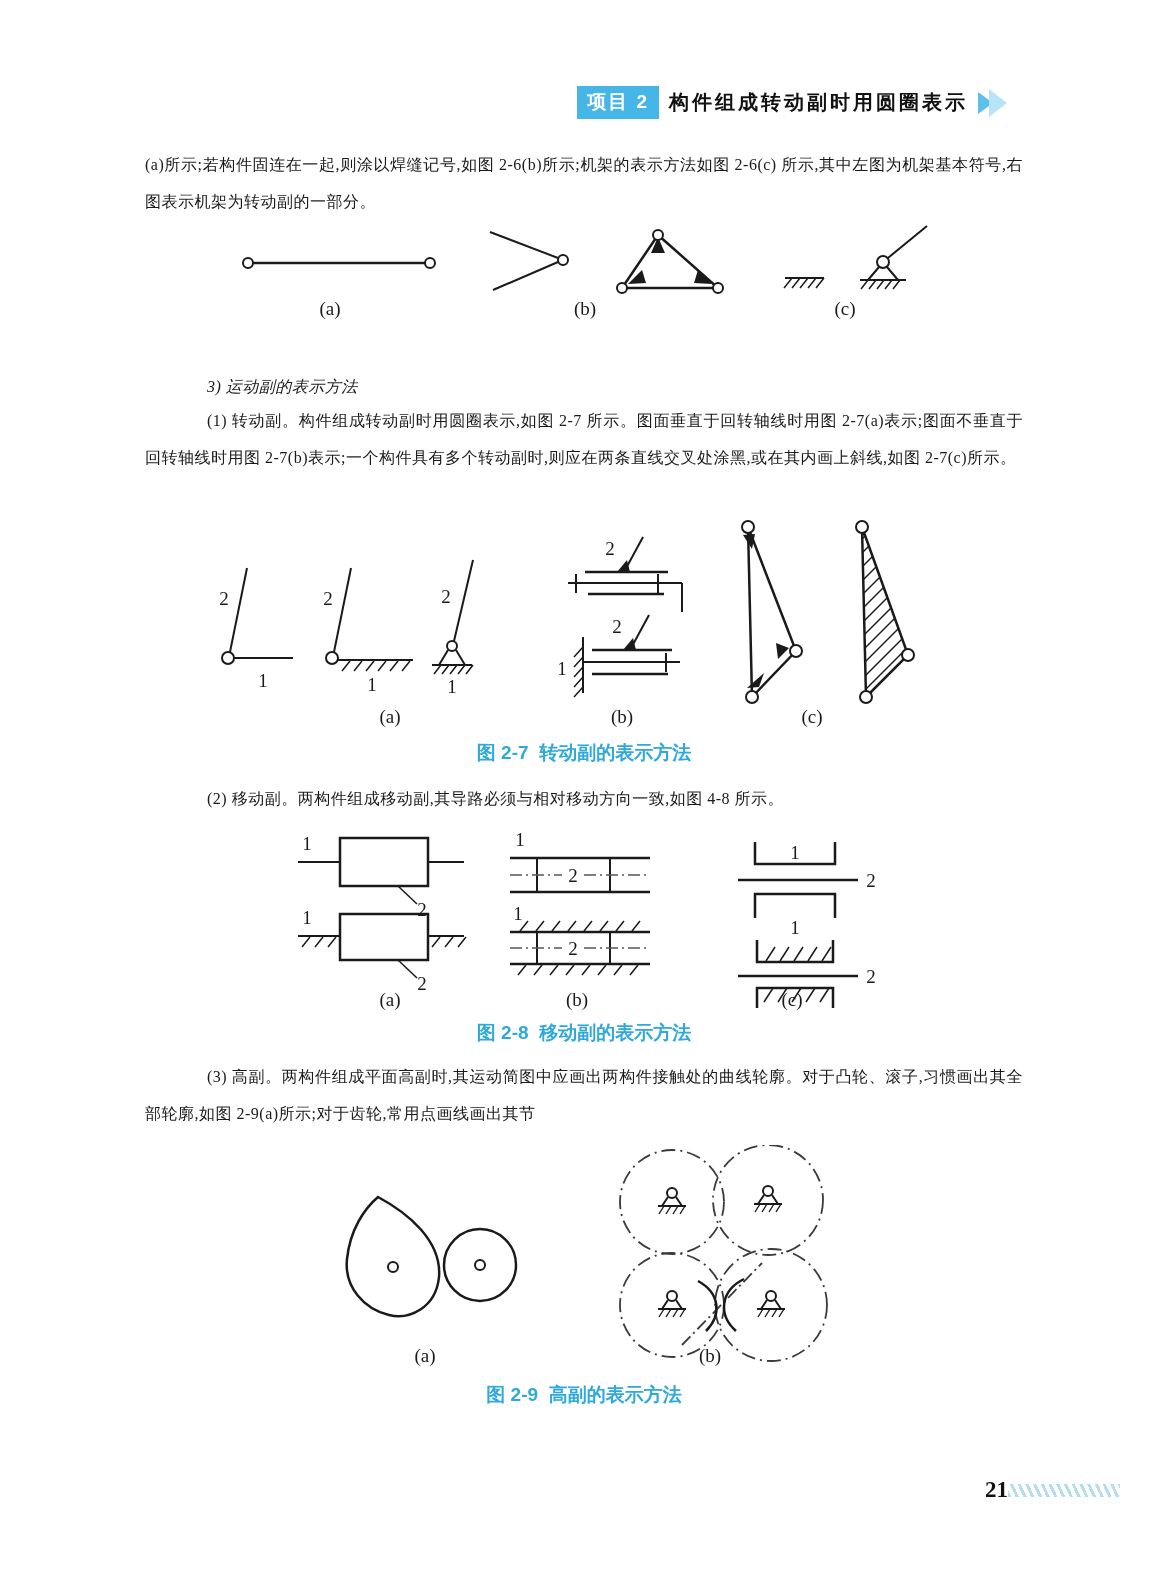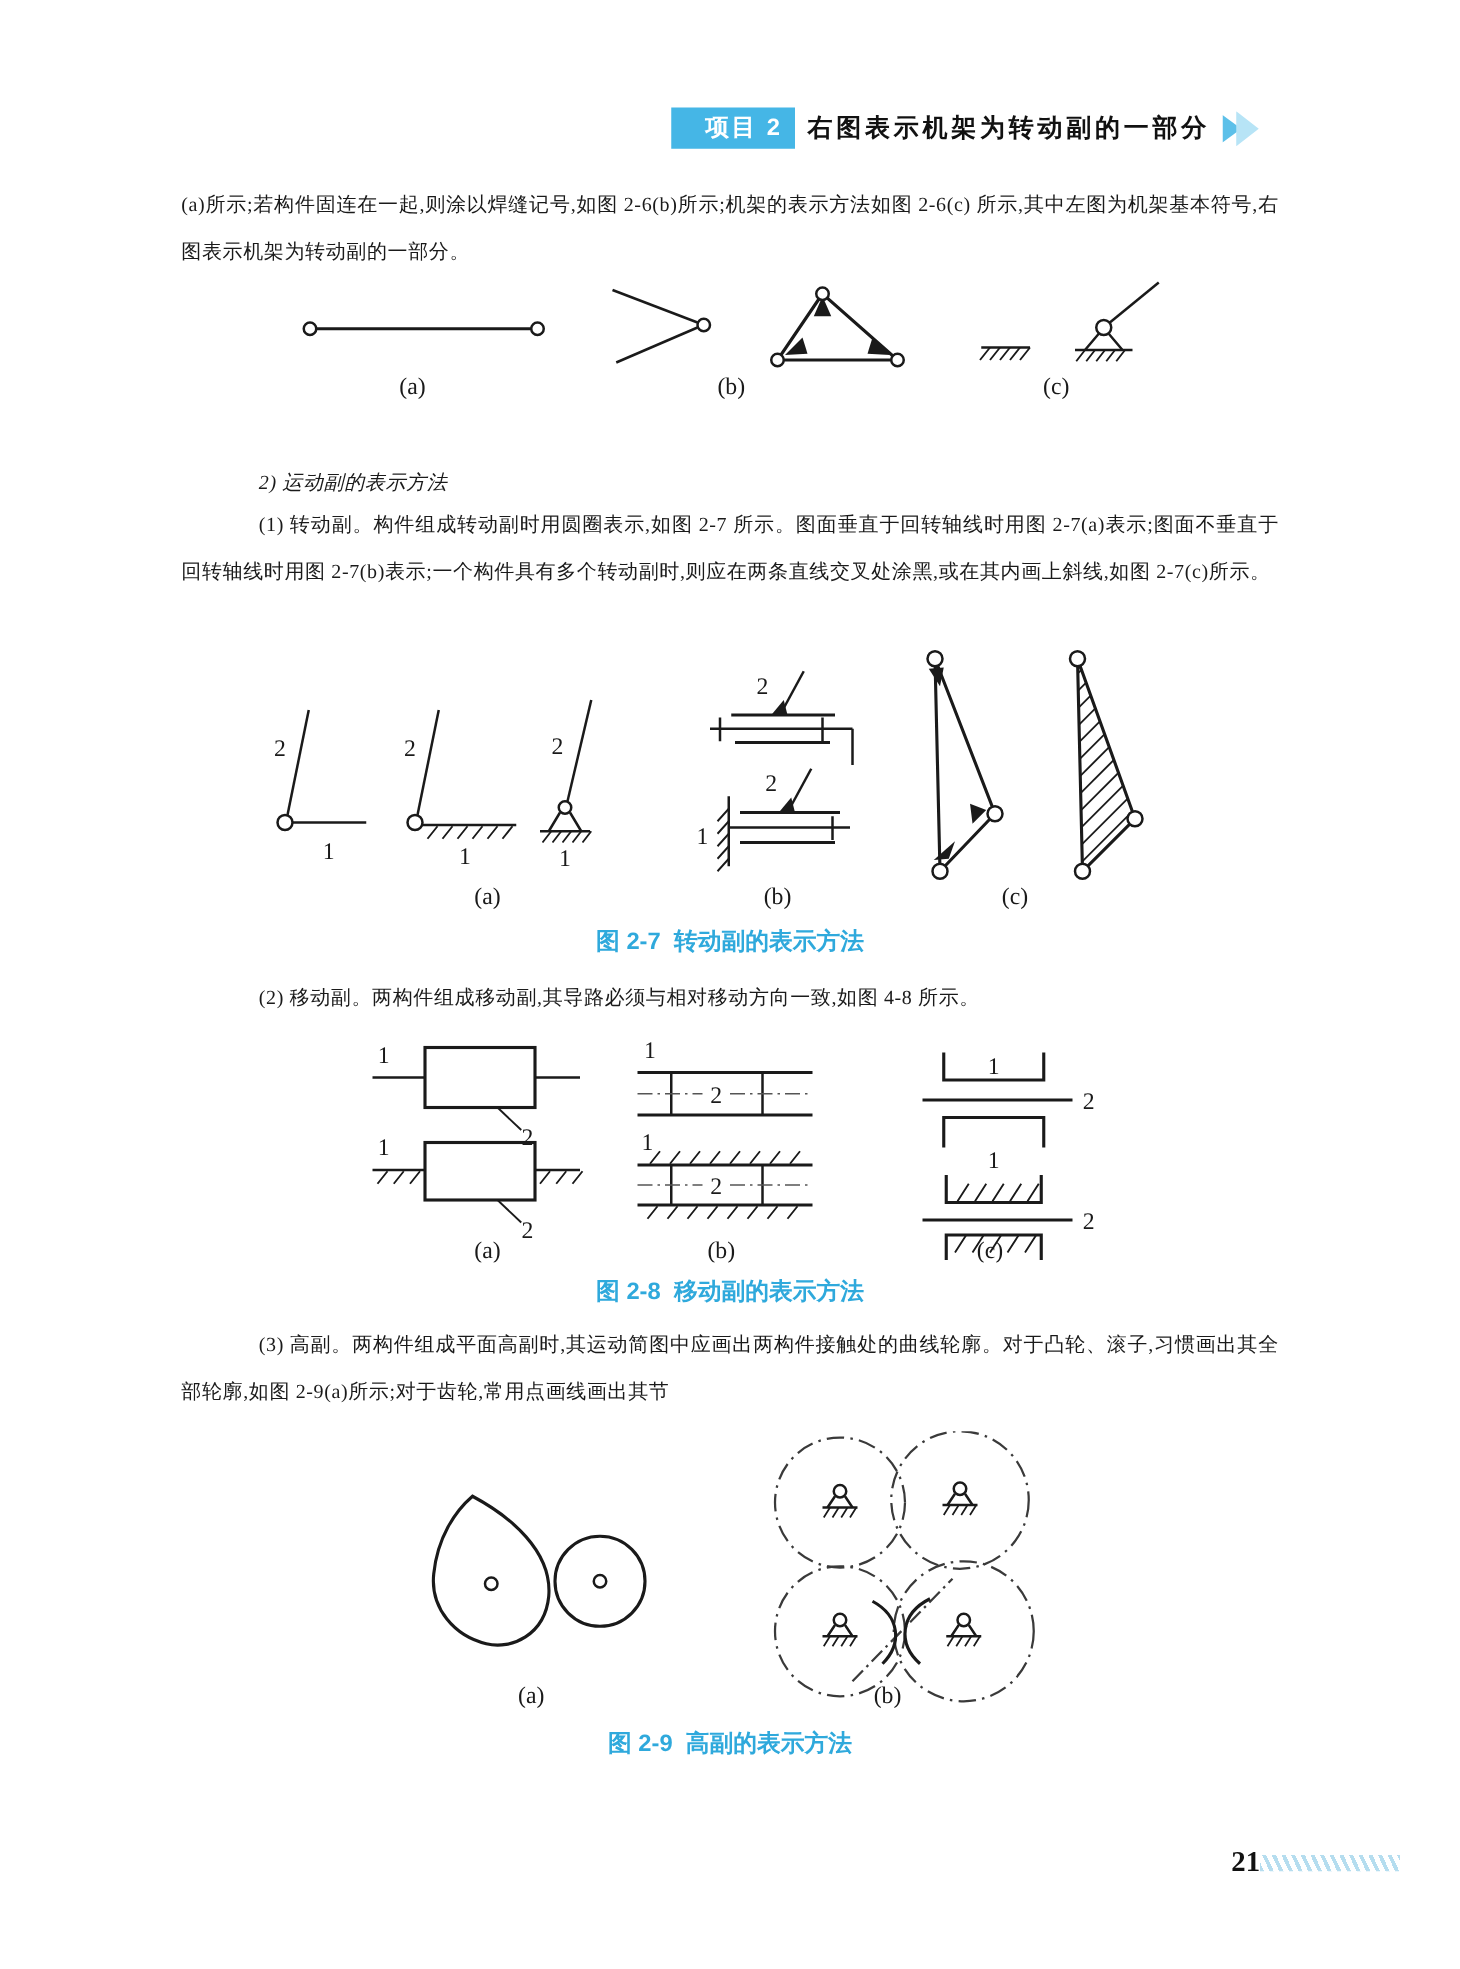--- a/index.html
+++ b/index.html
@@ -4,21 +4,21 @@
 <style>
   html,body{margin:0;padding:0;background:#ffffff;}
   .page{
     position:relative;width:1168px;height:1575px;background:#ffffff;
     font-family:"Liberation Serif","DejaVu Serif",serif;color:#1a1a1a;overflow:hidden;
   }
   
   .header{position:absolute;top:86px;right:160px;display:flex;align-items:center;gap:10px;}
   .badge{
     background:#45b6e6;color:#ffffff;font-family:"Liberation Sans","DejaVu Sans",sans-serif;
-    font-weight:bold;font-size:19px;padding:3px 10px 4px 27px;letter-spacing:2px;
+    font-weight:bold;font-size:19px;padding:3px 10px 4px 10px;letter-spacing:2px;
   }
   .htitle{
     font-family:"Liberation Sans","DejaVu Sans",sans-serif;font-weight:bold;
     font-size:20px;letter-spacing:3px;color:#111;
   }
   
   .para{
     position:absolute;left:145px;width:878px;font-size:16px;line-height:37px;
     text-align:justify;letter-spacing:0.5px;margin:0;
   }
@@ -42,21 +42,21 @@
     background:repeating-linear-gradient(65deg,#b5ddef 0 3px,#ffffff 3px 7px);
   }
 </style>
 </head>
 <body>
 
 <div class="page">
 
   <div class="header">
     <span class="badge">项目 2</span>
-    <span class="htitle">右图表示机架为转动副的一部分</span>
+    <span class="htitle">构件组成转动副时用圆圈表示</span>
     <svg width="30" height="28" viewBox="0 0 30 28">
       <polygon points="0,3 15,14 0,25" fill="#5cc0e9"></polygon>
       <polygon points="11,0 29,14 11,28" fill="#b7e4f6"></polygon>
     </svg>
   </div>
 
   <p class="para" style="top:146px">(a)所示;若构件固连在一起,则涂以焊缝记号,如图 2-6(b)所示;机架的表示方法如图 2-6(c) 所示,其中左图为机架基本符号,右图表示机架为转动副的一部分。</p>
 
   <div class="fig" style="left:200px;top:222px">
     <svg width="760" height="100" viewBox="0 0 760 100" stroke="#1a1a1a" fill="none" stroke-width="2">
@@ -83,21 +83,21 @@
       <circle cx="683" cy="40" r="6" fill="#fff"></circle>
       <path d="M679 45 L668 58 M687 45 L698 58"></path>
       <line x1="660" y1="58" x2="706" y2="58"></line>
       <path d="M668 58 l-7 9 M676 58 l-7 9 M684 58 l-7 9 M692 58 l-7 9 M700 58 l-7 9" stroke-width="1.5"></path>
       <text x="130" y="93" text-anchor="middle" stroke="none" fill="#1a1a1a">(a)</text>
       <text x="385" y="93" text-anchor="middle" stroke="none" fill="#1a1a1a">(b)</text>
       <text x="645" y="93" text-anchor="middle" stroke="none" fill="#1a1a1a">(c)</text>
     </svg>
   </div>
 
-  <p class="para kai indent" style="top:368px">2) 运动副的表示方法</p>
+  <p class="para kai indent" style="top:368px">3) 运动副的表示方法</p>
   <p class="para indent" style="top:402px">(1) 转动副。构件组成转动副时用圆圈表示,如图 2-7 所示。图面垂直于回转轴线时用图 2-7(a)表示;图面不垂直于回转轴线时用图 2-7(b)表示;一个构件具有多个转动副时,则应在两条直线交叉处涂黑,或在其内画上斜线,如图 2-7(c)所示。</p>
 
   <div class="fig" style="left:180px;top:515px">
     <svg width="800" height="220" viewBox="0 0 800 220" stroke="#1a1a1a" fill="none" stroke-width="2">
 
       <line x1="50" y1="137" x2="67" y2="53"></line>
       <line x1="54" y1="143" x2="113" y2="143"></line>
       <circle cx="48" cy="143" r="6" fill="#fff"></circle>
       <text x="44" y="90" text-anchor="middle" stroke="none" fill="#1a1a1a">2</text>
       <text x="83" y="172" text-anchor="middle" stroke="none" fill="#1a1a1a">1</text>

